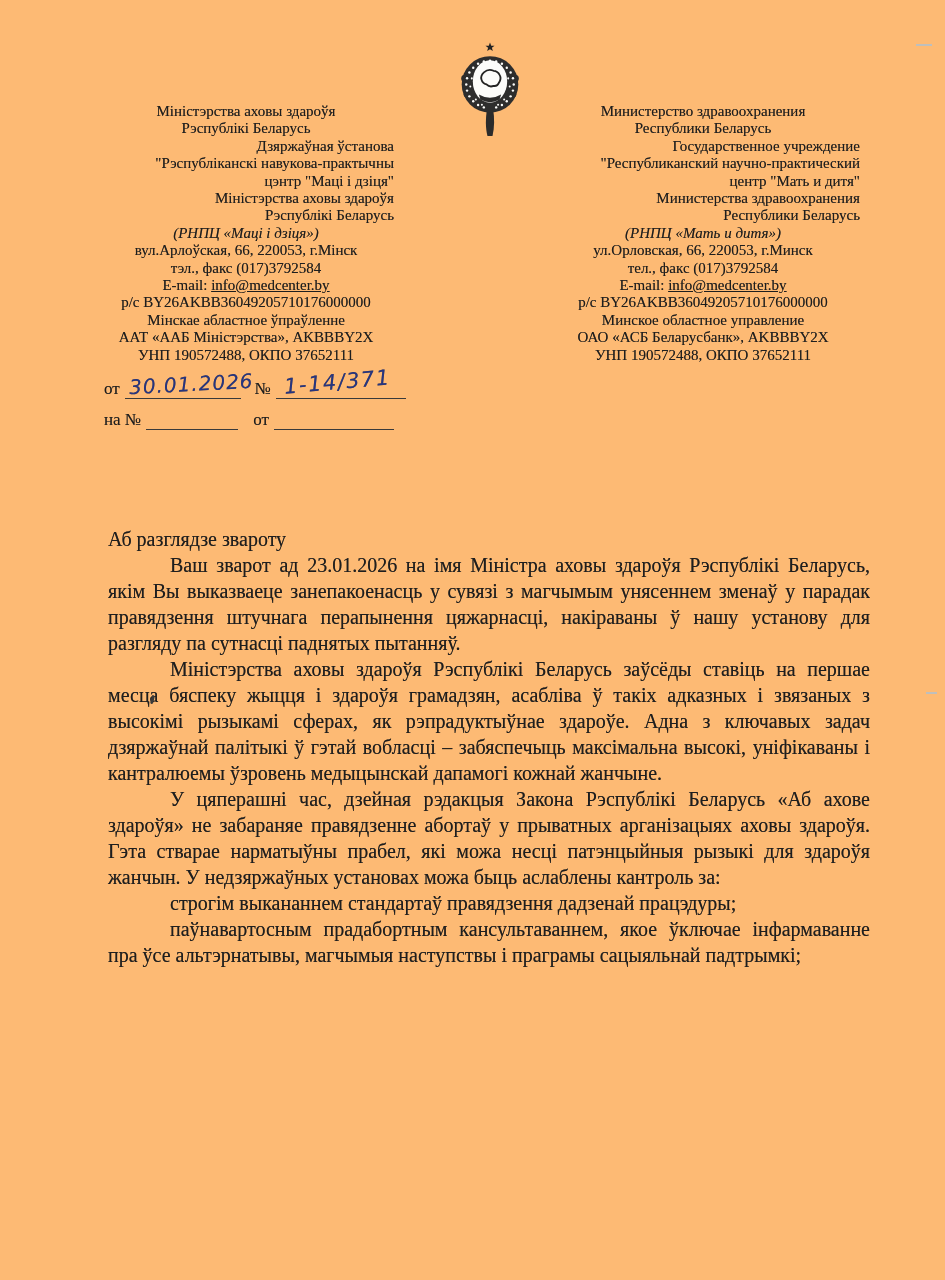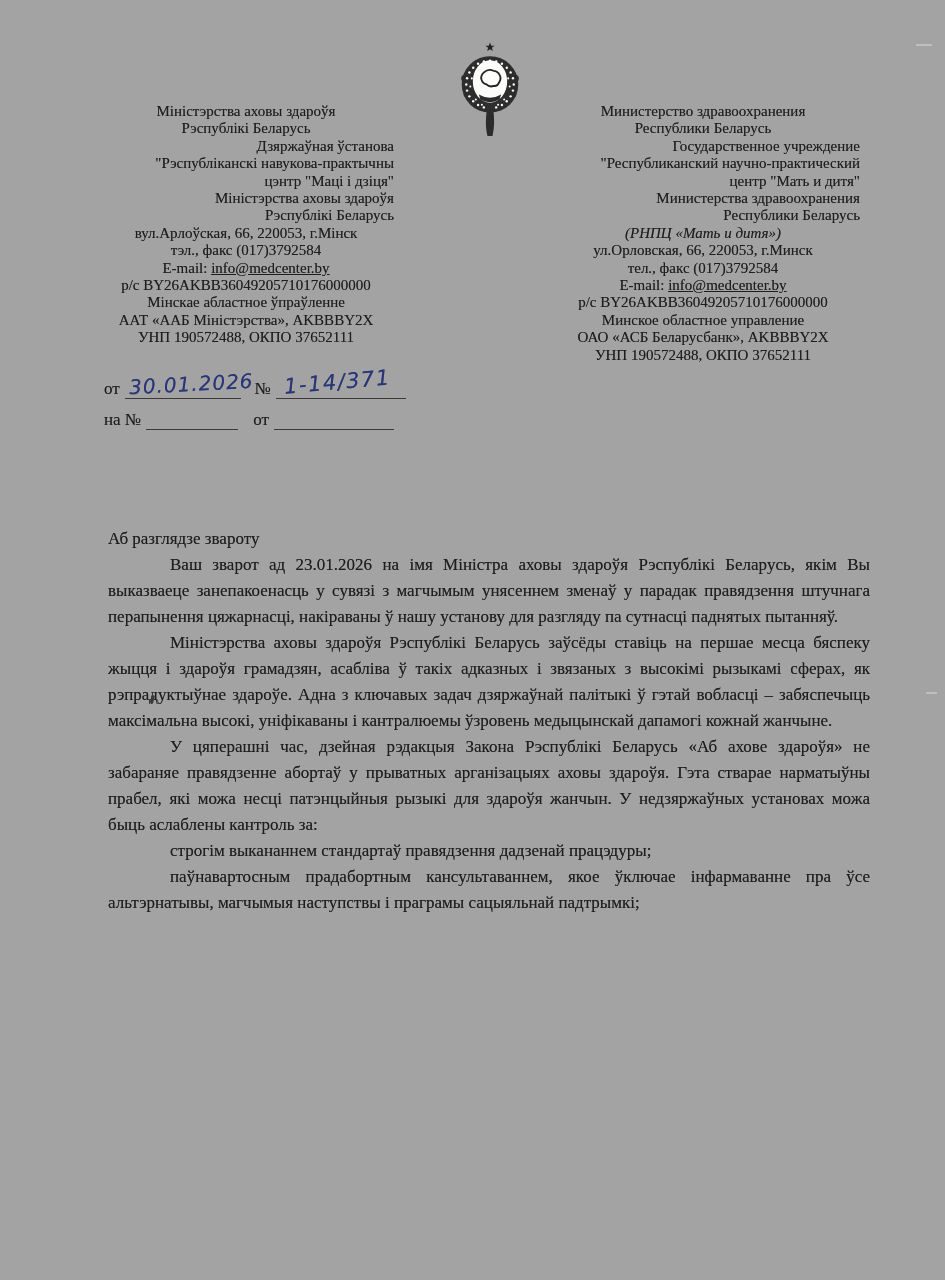--- a/index.html
+++ b/index.html
@@ -1,20 +1,20 @@
 <!DOCTYPE html>
 <html><head>
 <meta charset="utf-8">
 <style>
   html,body{margin:0;padding:0;background:#e8e8e8;}
   .page{
     position:relative;
     width:945px;height:1280px;
     margin:0 auto;
-    background:#a3a3a3;
+    background:#fdba74;
     font-family:"Liberation Serif","DejaVu Serif",serif;
     color:#1e1e1e;
     overflow:hidden;
   }
   
   .lh-col{
     position:absolute;top:103px;
     text-align:center;
     font-size:15px;line-height:17.4px;
     text-shadow:0 0 .4px rgba(30,30,30,.55);
@@ -45,21 +45,21 @@
   .hand{
     position:absolute;white-space:nowrap;
     font-family:"DejaVu Sans",sans-serif;font-style:italic;
     color:#27357f;
   }
   .hand-date{left:4px;top:-7px;font-size:20px;transform:rotate(-3deg);letter-spacing:1px;}
   .hand-num{left:8px;top:-9px;font-size:21px;transform:rotate(-5deg);letter-spacing:1.5px;}
   
   .body-text{
     position:absolute;left:108px;top:526px;width:762px;
-    font-size:17px;line-height:26px;
+    font-size:20px;line-height:26px;
     text-align:justify;
     text-shadow:0 0 .45px rgba(30,30,30,.6);
   }
   .body-text p{margin:0;text-indent:62px;}
   .body-text p.subject{text-indent:0;text-align:left;}
   
   .artifact{position:absolute;background:#bfbfbc;}
   .artifact-1{left:916px;top:44px;width:16px;height:2px;}
   .artifact-2{left:926px;top:692px;width:11px;height:2px;}
   .pen-tick{
@@ -129,20 +129,21 @@
   </div>
 
   <div class="lh-col lh-left">
     <span class="lh-line">Міністэрства аховы здароўя</span>
     <span class="lh-line">Рэспублікі Беларусь</span>
     <span class="lh-line b">Дзяржаўная ўстанова</span>
     <span class="lh-line b">"Рэспубліканскі навукова-практычны</span>
     <span class="lh-line b">цэнтр "Маці і дзіця"</span>
     <span class="lh-line b">Міністэрства аховы здароўя</span>
     <span class="lh-line b">Рэспублікі Беларусь</span>
+    <span class="lh-line i">(РНПЦ «Маці і дзіця»)</span>
     <span class="lh-line">вул.Арлоўская, 66, 220053, г.Мінск</span>
     <span class="lh-line">тэл., факс (017)3792584</span>
     <span class="lh-line"><span>E-mail: </span><span class="email">info@medcenter.by</span></span>
     <span class="lh-line">р/с BY26AKBB36049205710176000000</span>
     <span class="lh-line">Мінскае абластное ўпраўленне</span>
     <span class="lh-line">ААТ «ААБ Міністэрства», AKBBBY2X</span>
     <span class="lh-line">УНП 190572488, ОКПО 37652111</span>
   </div>
 
   <div class="lh-col lh-right">

